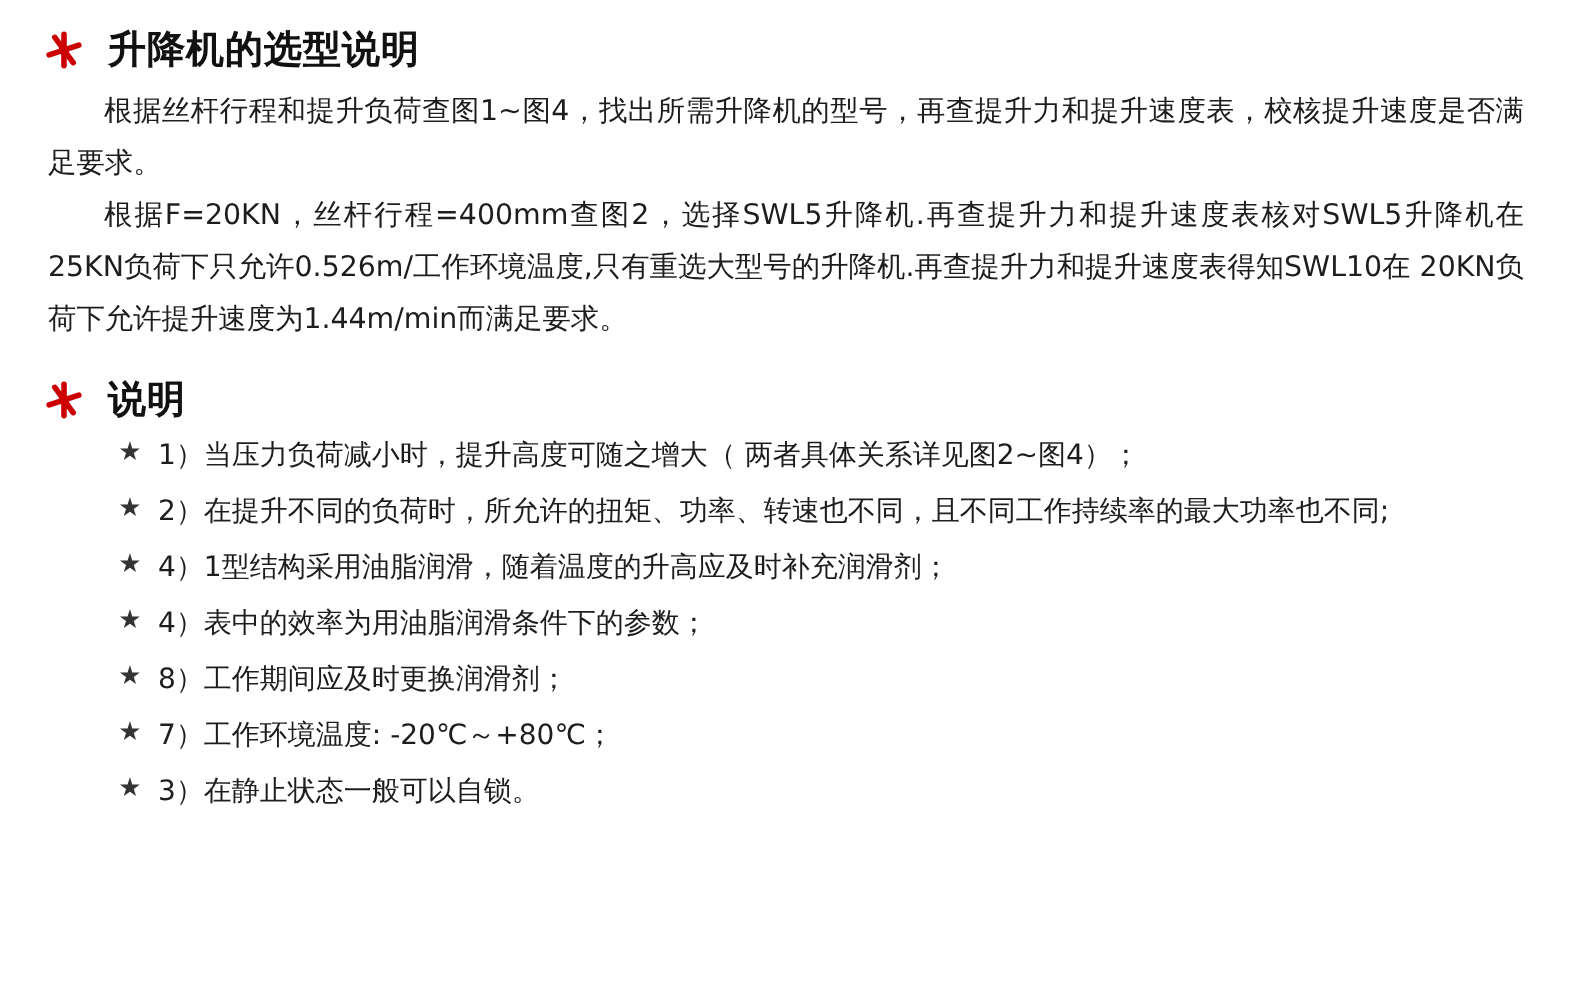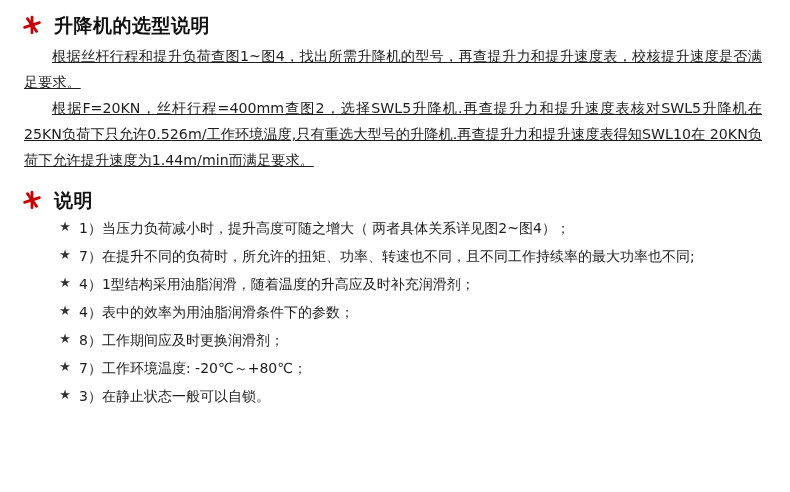--- a/index.html
+++ b/index.html
@@ -52,21 +52,20 @@
   .body-block {
     padding-left: 2px;
     padding-right: 6px;
   }
   .para {
     font-size: 14.2px;
     line-height: 26px;
     color: #1d1d1d;
     text-align: justify;
     margin: 0;
-    text-decoration: underline;
   }
   .para.indent {
     text-indent: 28px;
   }
 
   
   .notes {
     margin: 6px 0 0 0;
     padding: 0;
     list-style: none;
@@ -138,21 +137,21 @@
     <span class="section-title">说明</span>
   </div>
 
   <ul class="notes">
     <li class="note-item">
       <span class="star-icon">★</span>
       <span class="note-text">1）当压力负荷减小时，提升高度可随之增大（ 两者具体关系详见图2~图4）；</span>
     </li>
     <li class="note-item">
       <span class="star-icon">★</span>
-      <span class="note-text">7）在提升不同的负荷时，所允许的扭矩、功率、转速也不同，且不同工作持续率的最大功率也不同;</span>
+      <span class="note-text">2）在提升不同的负荷时，所允许的扭矩、功率、转速也不同，且不同工作持续率的最大功率也不同;</span>
     </li>
     <li class="note-item">
       <span class="star-icon">★</span>
       <span class="note-text">4）1型结构采用油脂润滑，随着温度的升高应及时补充润滑剂；</span>
     </li>
     <li class="note-item">
       <span class="star-icon">★</span>
       <span class="note-text">4）表中的效率为用油脂润滑条件下的参数；</span>
     </li>
     <li class="note-item">

